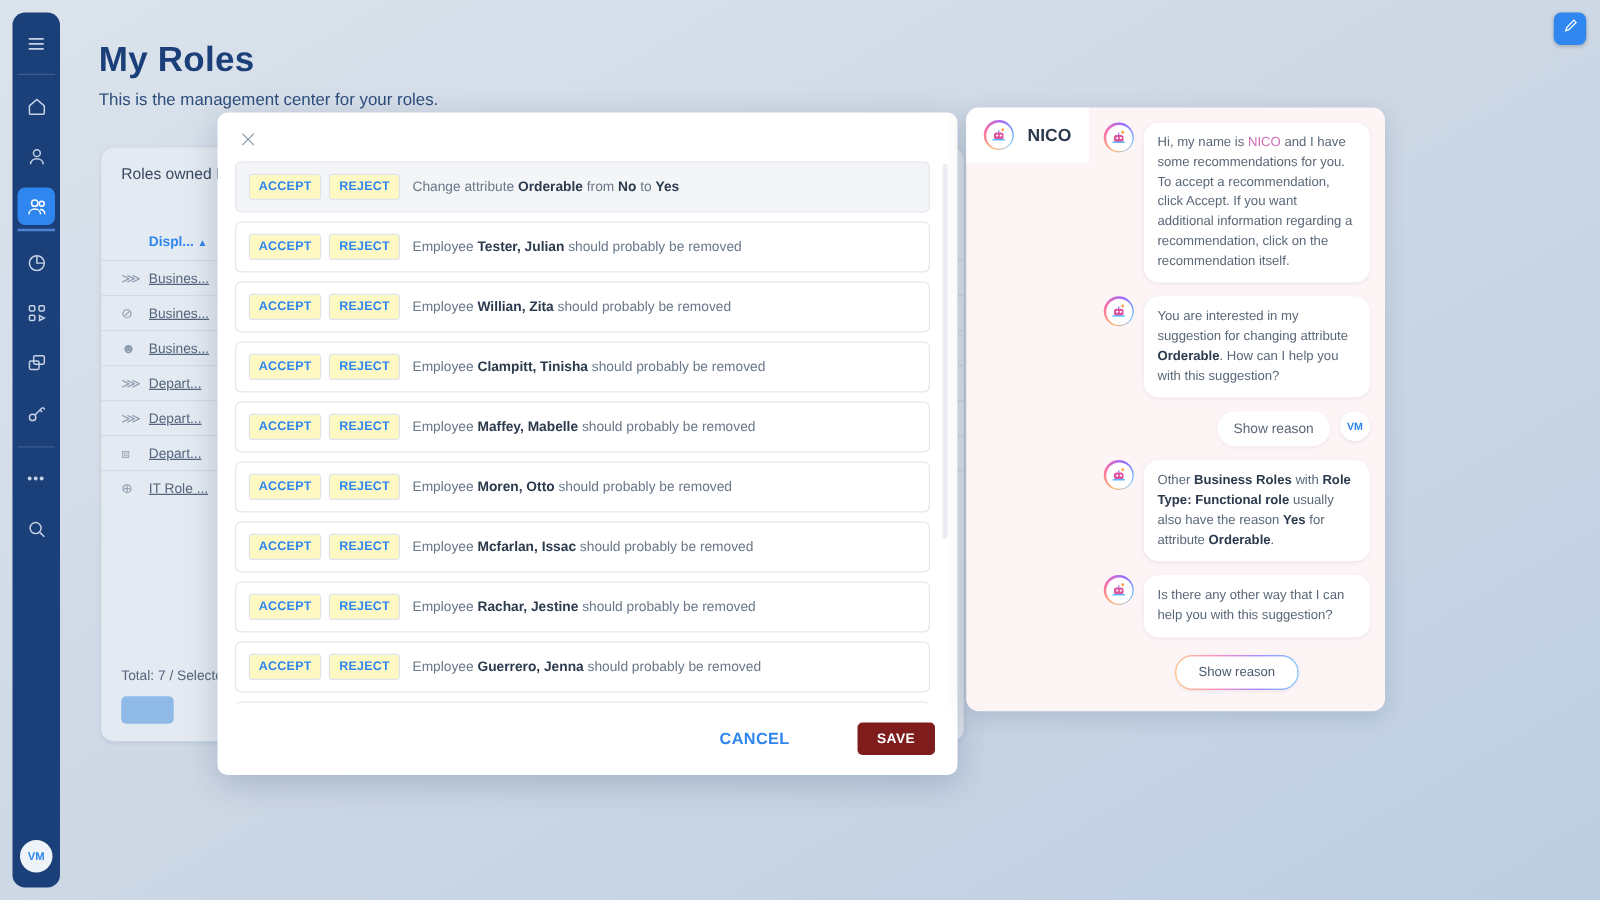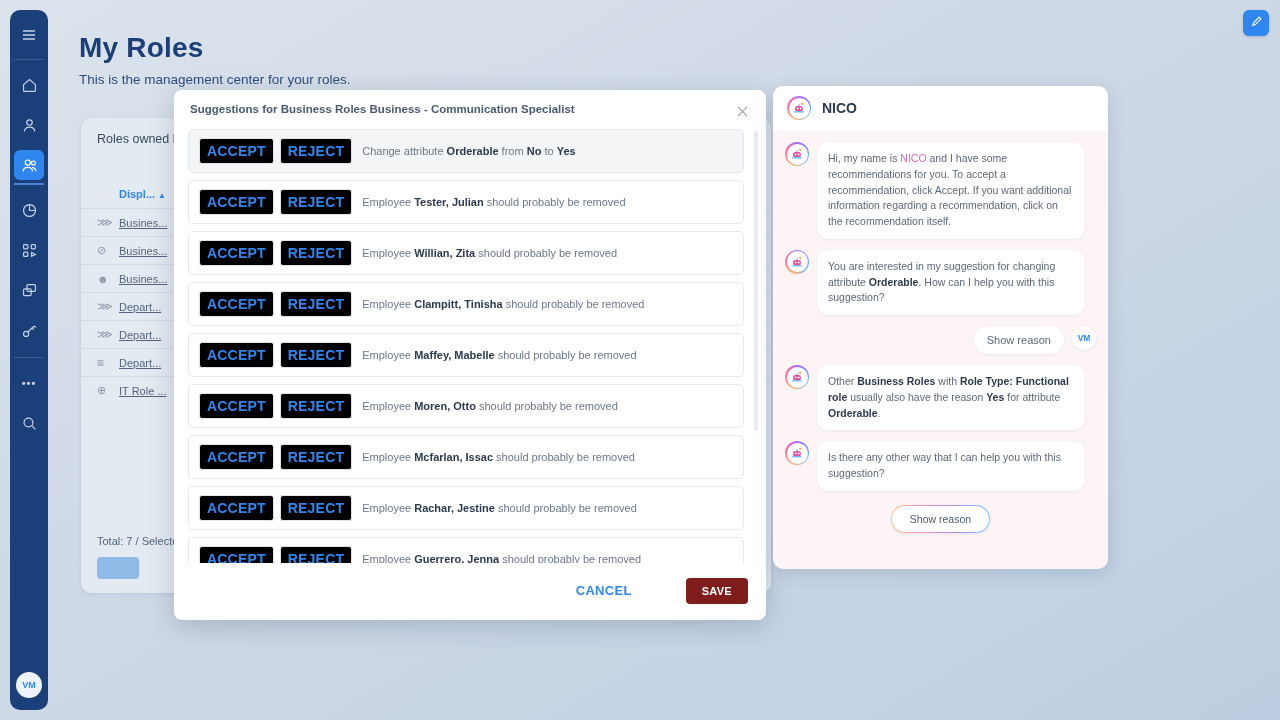--- a/index.html
+++ b/index.html
@@ -124,23 +124,23 @@
   .sugg-list { display: flex; flex-direction: column; gap: 7px; }
   .sugg-row {
     display: flex; align-items: center; gap: 10px;
     border: 1px solid #e3e7ee; border-radius: 5px;
     background: #ffffff; padding: 8px 10px;
     min-height: 41px; cursor: pointer;
   }
   .sugg-row.selected { background: #f4f5f7; border-color: #e3e7ee; }
   .btn-group { display: flex; gap: 6px; flex: 0 0 auto; }
   .pill {
-    font-size: 14px; font-weight: 600; color: #2f86ef;
+    font-size: 10px; font-weight: 600; color: #2f86ef;
     border: 1px solid #dfe4ec; border-radius: 3px;
-    padding: 4px 7px; background: #000000; cursor: pointer;
+    padding: 4px 7px; background: #fef9c3; cursor: pointer;
     letter-spacing: .2px;
   }
   .sugg-text { font-size: 11px; color: #6a7789; }
   .sugg-text b { color: #2b3a4d; font-weight: bold; }
   .scrollbar {
     position: absolute; right: 8px; top: 2px; width: 4px; height: 300px;
     background: #e9ecf1; border-radius: 2px;
   }
   .modal-foot {
     display: flex; align-items: center; justify-content: flex-end; gap: 14px;
@@ -155,21 +155,21 @@
     background: #7f1d1d; border: none; border-radius: 4px;
     padding: 7px 16px; cursor: pointer; margin-left: 36px;
   }
 
   
   .nico {
     position: absolute; left: 773px; top: 86px;
     width: 335px; height: 483px;
     background: #fdf4f6; border-radius: 10px;
     box-shadow: 0 4px 18px rgba(40,60,90,.16);
-    display: flex; flex-direction: column; overflow: hidden;
+    display: flex; overflow: hidden;
   }
   .nico-head {
     height: 44px; background: #fff; display: flex; align-items: center; gap: 11px;
     padding: 0 14px; flex: 0 0 auto;
   }
   .nico-name { font-size: 14px; color: #2b3a4d; font-weight: 600; }
   .nico-body {
     flex: 1; padding: 12px 12px 12px 12px;
     display: flex; flex-direction: column; gap: 11px; overflow: hidden;
   }
@@ -353,21 +353,20 @@
     </div>
     <div class="bg-foot">
       <div class="bg-total">Total: 7 / Selected:</div>
       <div class="bg-btn"></div>
     </div>
   </section>
 
   <div class="modal-backdrop"></div>
   <div class="modal">
     <div class="modal-head">
-      <div class="modal-title">Suggestions for Business Roles Business - Communication Specialist</div>
       <div class="modal-close">
         <svg width="11" height="11" viewBox="0 0 12 12" style="stroke:#8b99ad;stroke-width:1.1;fill:none">
             <path d="M1 1l10 10M11 1L1 11"></path>
           </svg>
       </div>
     </div>
     <div class="modal-body">
       <div class="sugg-list" id="sugg-list">
           <div class="sugg-row selected">
             <div class="btn-group">

